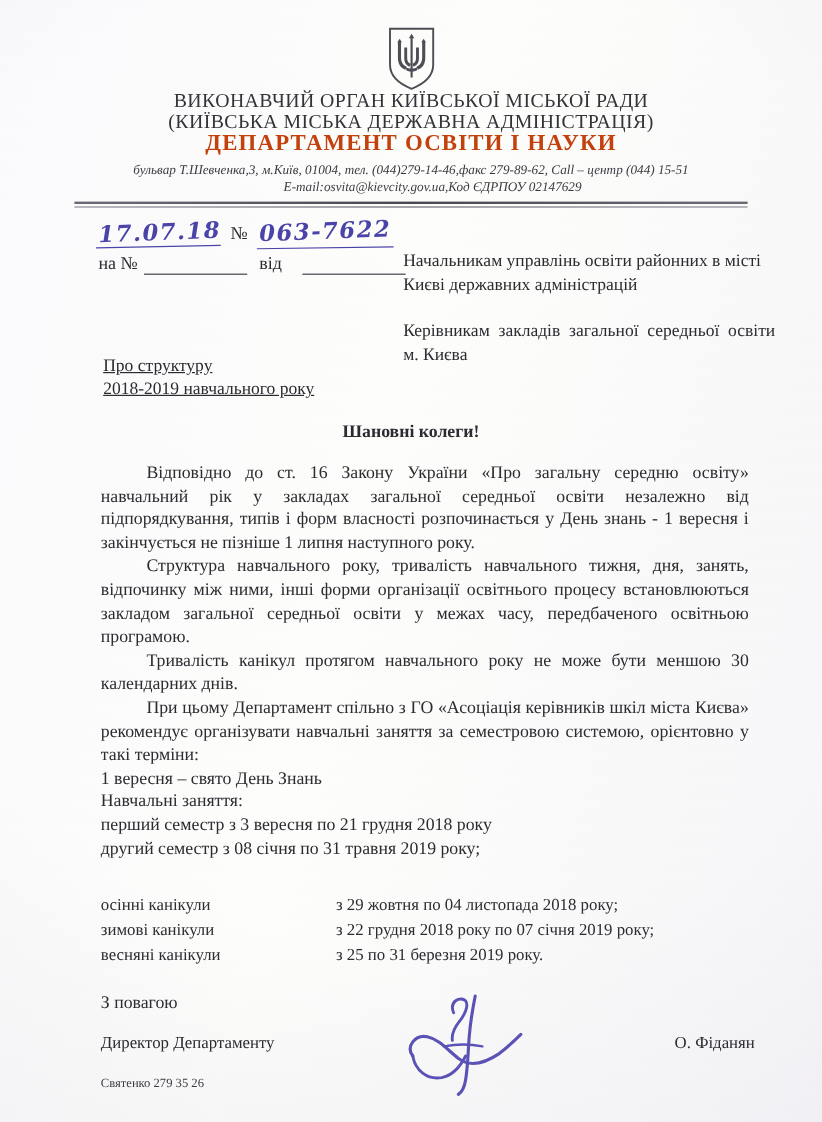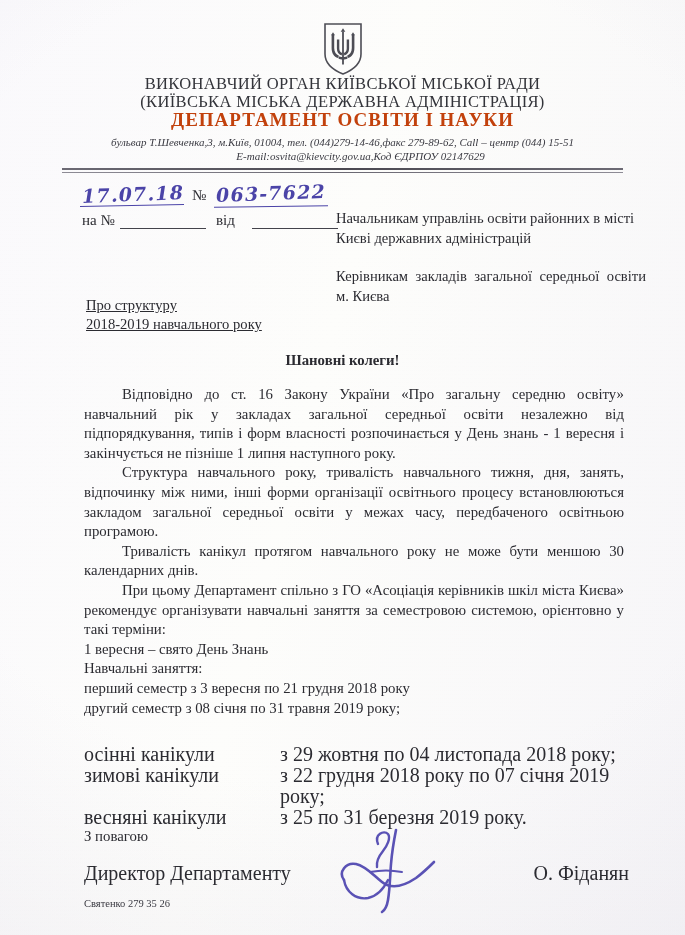--- a/index.html
+++ b/index.html
@@ -234,40 +234,40 @@
     text-indent: 0 !important;
     text-align: right;
   }
 
   
   .vac-table {
     position: absolute;
     left: 84px;
     top: 744px;
     width: 545px;
-    font-size: 20px;
+    font-size: 14px;
     line-height: 21px;
   }
   .vac-row { display: flex; }
   .vac-name { width: 196px; }
   .vac-dates { flex: 1; }
 
   
   .sign-regards {
     position: absolute;
     left: 84px;
     top: 828px;
     font-size: 14.8px;
   }
   .sign-row {
     position: absolute;
     left: 84px;
     top: 862px;
     width: 545px;
-    font-size: 20px;
+    font-size: 14px;
     display: flex;
     justify-content: space-between;
   }
   .signature-svg {
     position: absolute;
     left: 330px;
     top: 828px;
     width: 130px;
     height: 90px;
     pointer-events: none;

